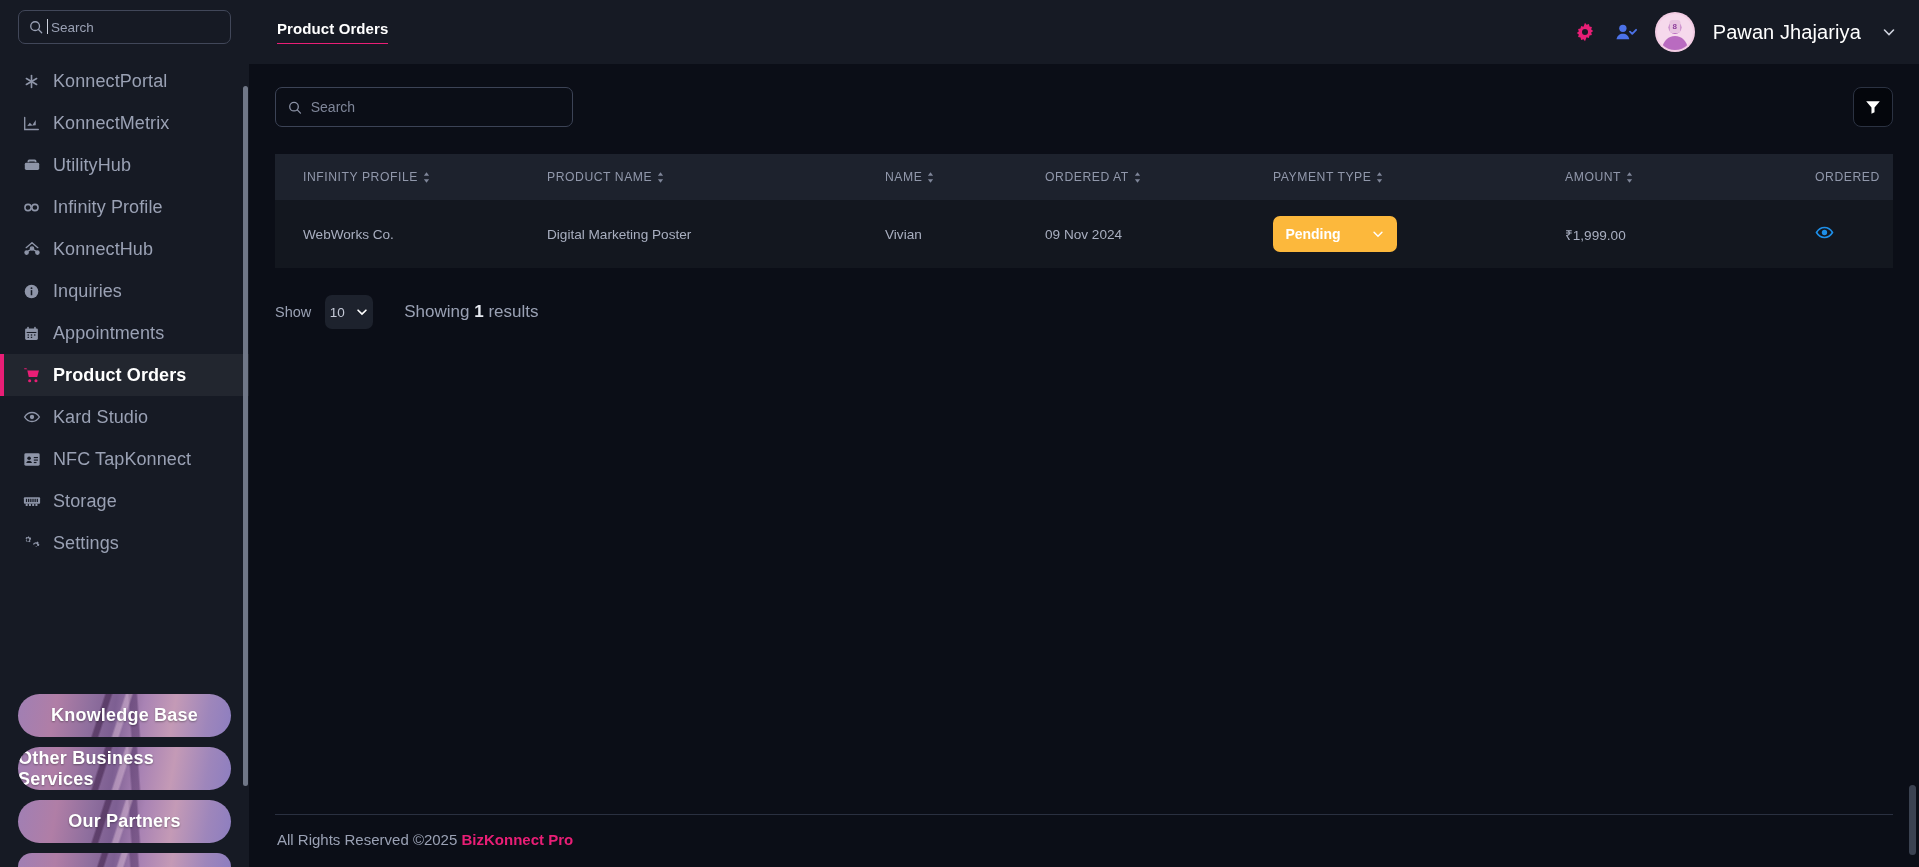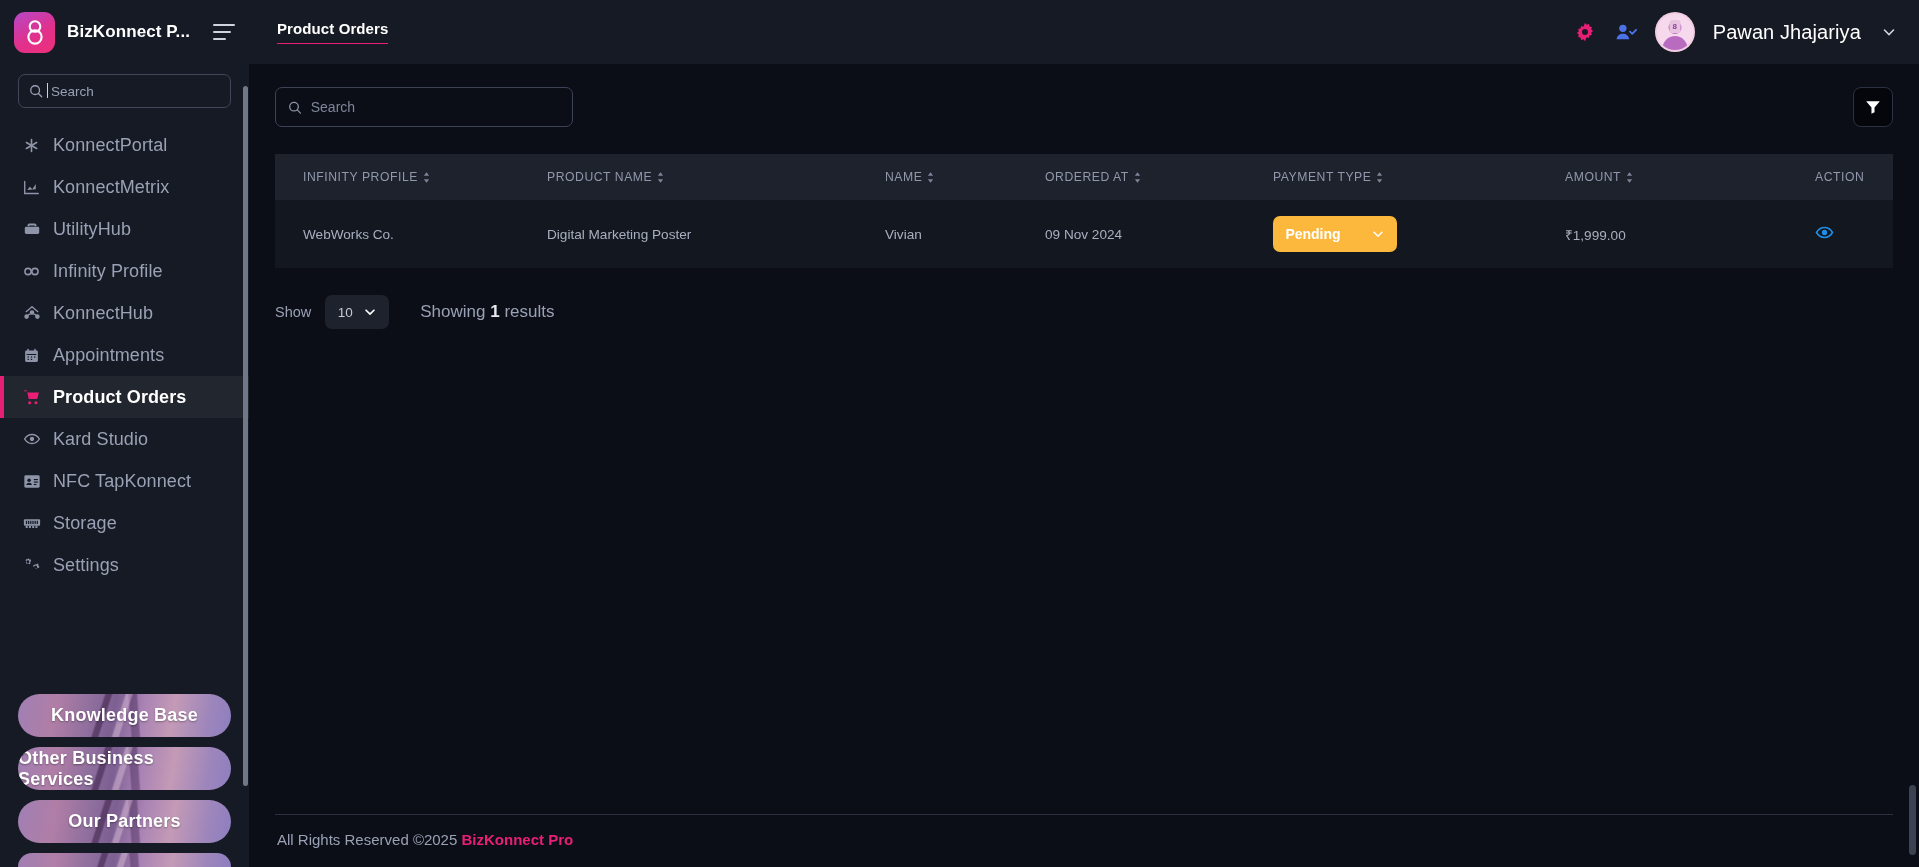--- a/index.html
+++ b/index.html
@@ -171,21 +171,21 @@
     width: 124px; height: 36px; border-radius: 7px;
     background: #fcb83c; color: #ffffff; font-size: 14px; font-weight: 600;
     display: flex; align-items: center; justify-content: center; gap: 30px;
     cursor: pointer;
   }
   .eye-btn { cursor: pointer; display: inline-flex; }
 
   .pager { display: flex; align-items: center; gap: 14px; margin-top: 27px; }
   .pager .lbl { color: #9aa1b4; font-size: 14.5px; }
   .show-sel {
-    width: 64px; height: 34px; border-radius: 7px; background: #1d222d;
+    width: 48px; height: 34px; border-radius: 7px; background: #1d222d;
     display: flex; align-items: center; justify-content: center; gap: 10px;
     cursor: pointer;
   }
   .show-sel .v { color: #c4c9d6; font-size: 13.5px; }
   .showing { color: #9aa1b4; font-size: 17px; margin-left: 17px; }
   .showing b { color: #e6e9f0; font-weight: 700; }
 
   .footer-wrap { margin-top: auto; }
   .divider { height: 1px; background: #2a3040; margin: 0 26px; }
   .footer { padding: 16px 0 0 28px; color: #9aa1b4; font-size: 15px; height: 52px; }
@@ -196,34 +196,20 @@
     background: #3b4251; border-radius: 4px;
   }
 </style>
 </head>
 <body>
 
 <div class="app">
 
   <aside class="sidebar">
 
-    <div class="brand">
-      <div class="brand-logo">
-        <svg width="22" height="26" viewBox="0 0 22 26" fill="none">
-          <ellipse cx="11" cy="7.5" rx="5.3" ry="5.3" stroke="#fff" stroke-width="2.1"></ellipse>
-          <ellipse cx="11" cy="18" rx="6.6" ry="6.6" stroke="#fff" stroke-width="2.1"></ellipse>
-        </svg>
-      </div>
-      <div class="brand-name">BizKonnect P...</div>
-      <div class="hamburger">
-        <span></span>
-          <span></span>
-          <span></span>
-      </div>
-    </div>
 
     <div class="search-wrap">
       <div class="sb-search">
         <svg width="14" height="14" viewBox="0 0 16 16" fill="none">
           <circle cx="7" cy="7" r="5" stroke="#9aa1b4" stroke-width="1.5"></circle>
           <line x1="10.8" y1="10.8" x2="14.5" y2="14.5" stroke="#9aa1b4" stroke-width="1.5" stroke-linecap="round"></line>
         </svg>
         <span class="ph">Search</span>
       </div>
     </div>
@@ -277,20 +263,30 @@
             <path d="M10 3L3.5 8.5M10 3l6.5 5.5"></path>
             <circle cx="10" cy="9.5" r="1.8" fill="currentColor"></circle>
             <circle cx="4" cy="14" r="1.8" fill="currentColor"></circle>
             <circle cx="16" cy="14" r="1.8" fill="currentColor"></circle>
             <path d="M5.6 12.4L8.7 10.6M14.4 12.4L11.3 10.6"></path>
           </svg>
         </span>
         <span class="lbl">KonnectHub</span>
       </div>
 
+      <div class="nav-item">
+        <span class="ico">
+          <svg width="17" height="17" viewBox="0 0 20 20" fill="currentColor">
+            <circle cx="10" cy="10" r="8"></circle>
+            <rect x="9.1" y="8.4" width="1.8" height="6" fill="#161a24"></rect>
+            <circle cx="10" cy="6.1" r="1.1" fill="#161a24"></circle>
+          </svg>
+        </span>
+        <span class="lbl">Inquiries</span>
+      </div>
 
       <div class="nav-item">
         <span class="ico">
           <svg width="17" height="17" viewBox="0 0 20 20" fill="currentColor">
             <rect x="2.5" y="4" width="15" height="13.5" rx="1.6"></rect>
             <rect x="5" y="2" width="1.8" height="3.4" rx=".8"></rect>
             <rect x="13.2" y="2" width="1.8" height="3.4" rx=".8"></rect>
             <rect x="4.3" y="8.2" width="11.4" height="1.2" fill="#161a24"></rect>
             <rect x="5.4" y="11" width="1.6" height="1.5" fill="#161a24"></rect>
             <rect x="9.2" y="11" width="1.6" height="1.5" fill="#161a24"></rect>
@@ -513,21 +509,21 @@
                   <span class="sorter">
                     <svg width="7" height="11" viewBox="0 0 8 12" fill="#7f8699">
                         <path d="M4 0l3 4H1z"></path>
                         <path d="M4 12l-3-4h6z"></path>
                       </svg>
                   </span>
                 </span>
               </th>
               <th>
                 <span class="th-in" style="cursor:default">
-                  <span>ACTION</span>
+                  <span>ORDERED</span>
                 </span>
               </th>
             </tr>
           </thead>
           <tbody>
             <tr>
               <td class="col1">WebWorks Co.</td>
               <td>Digital Marketing Poster</td>
               <td>Vivian</td>
               <td>09 Nov 2024</td>

